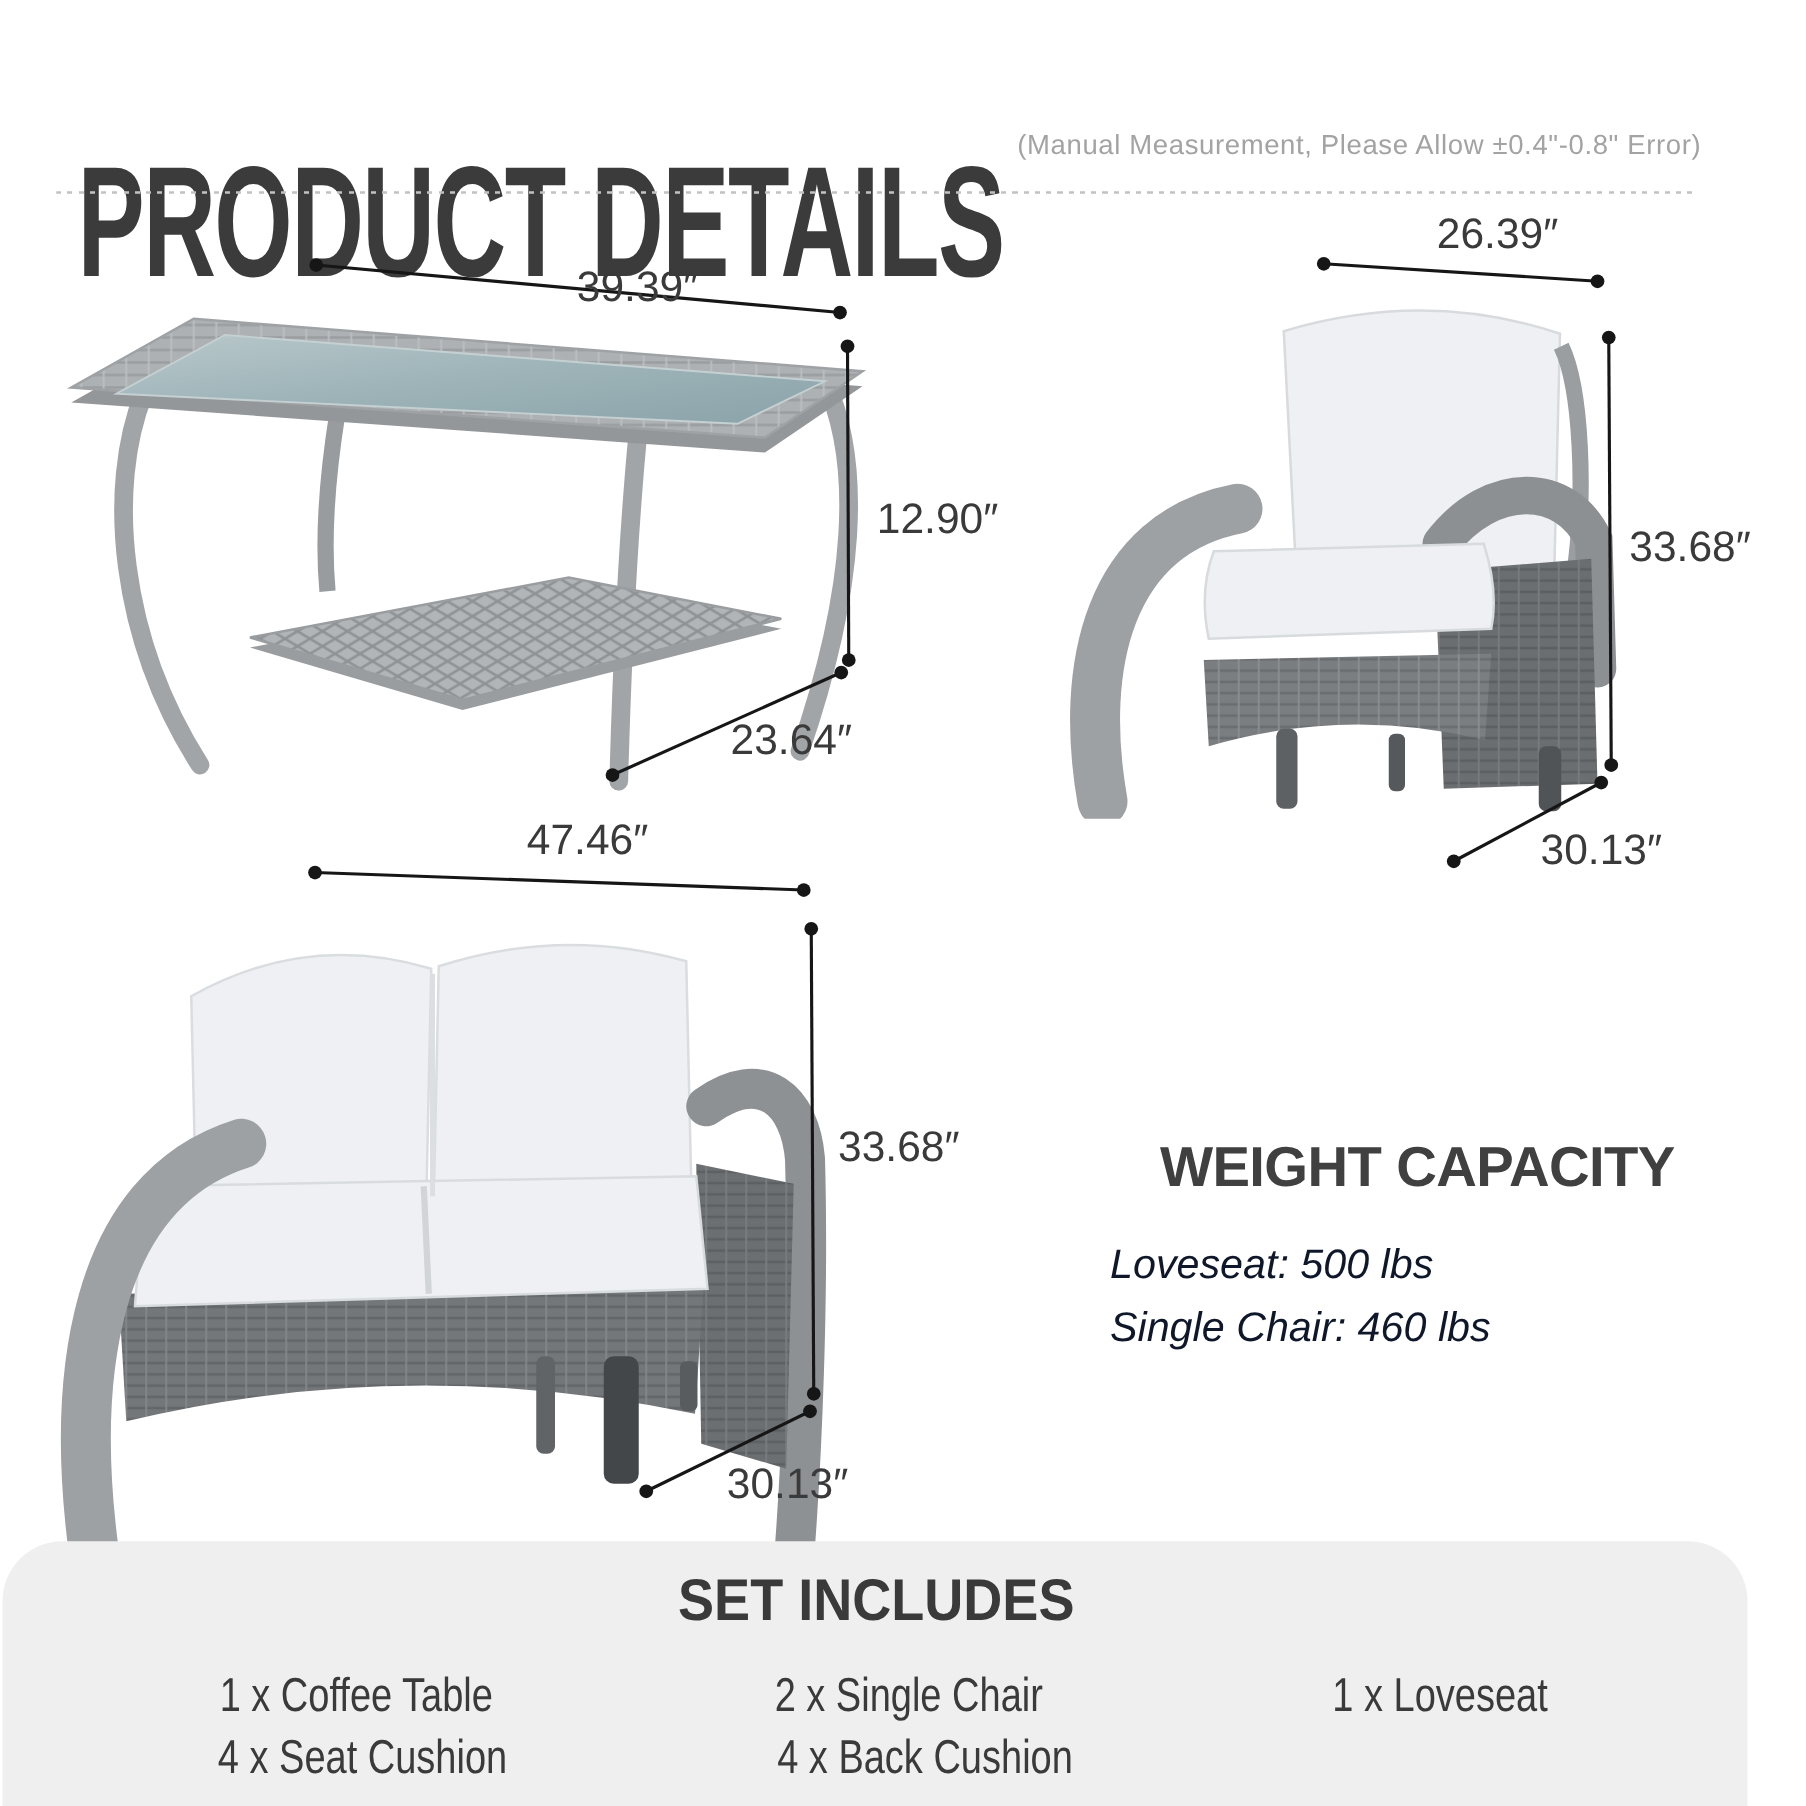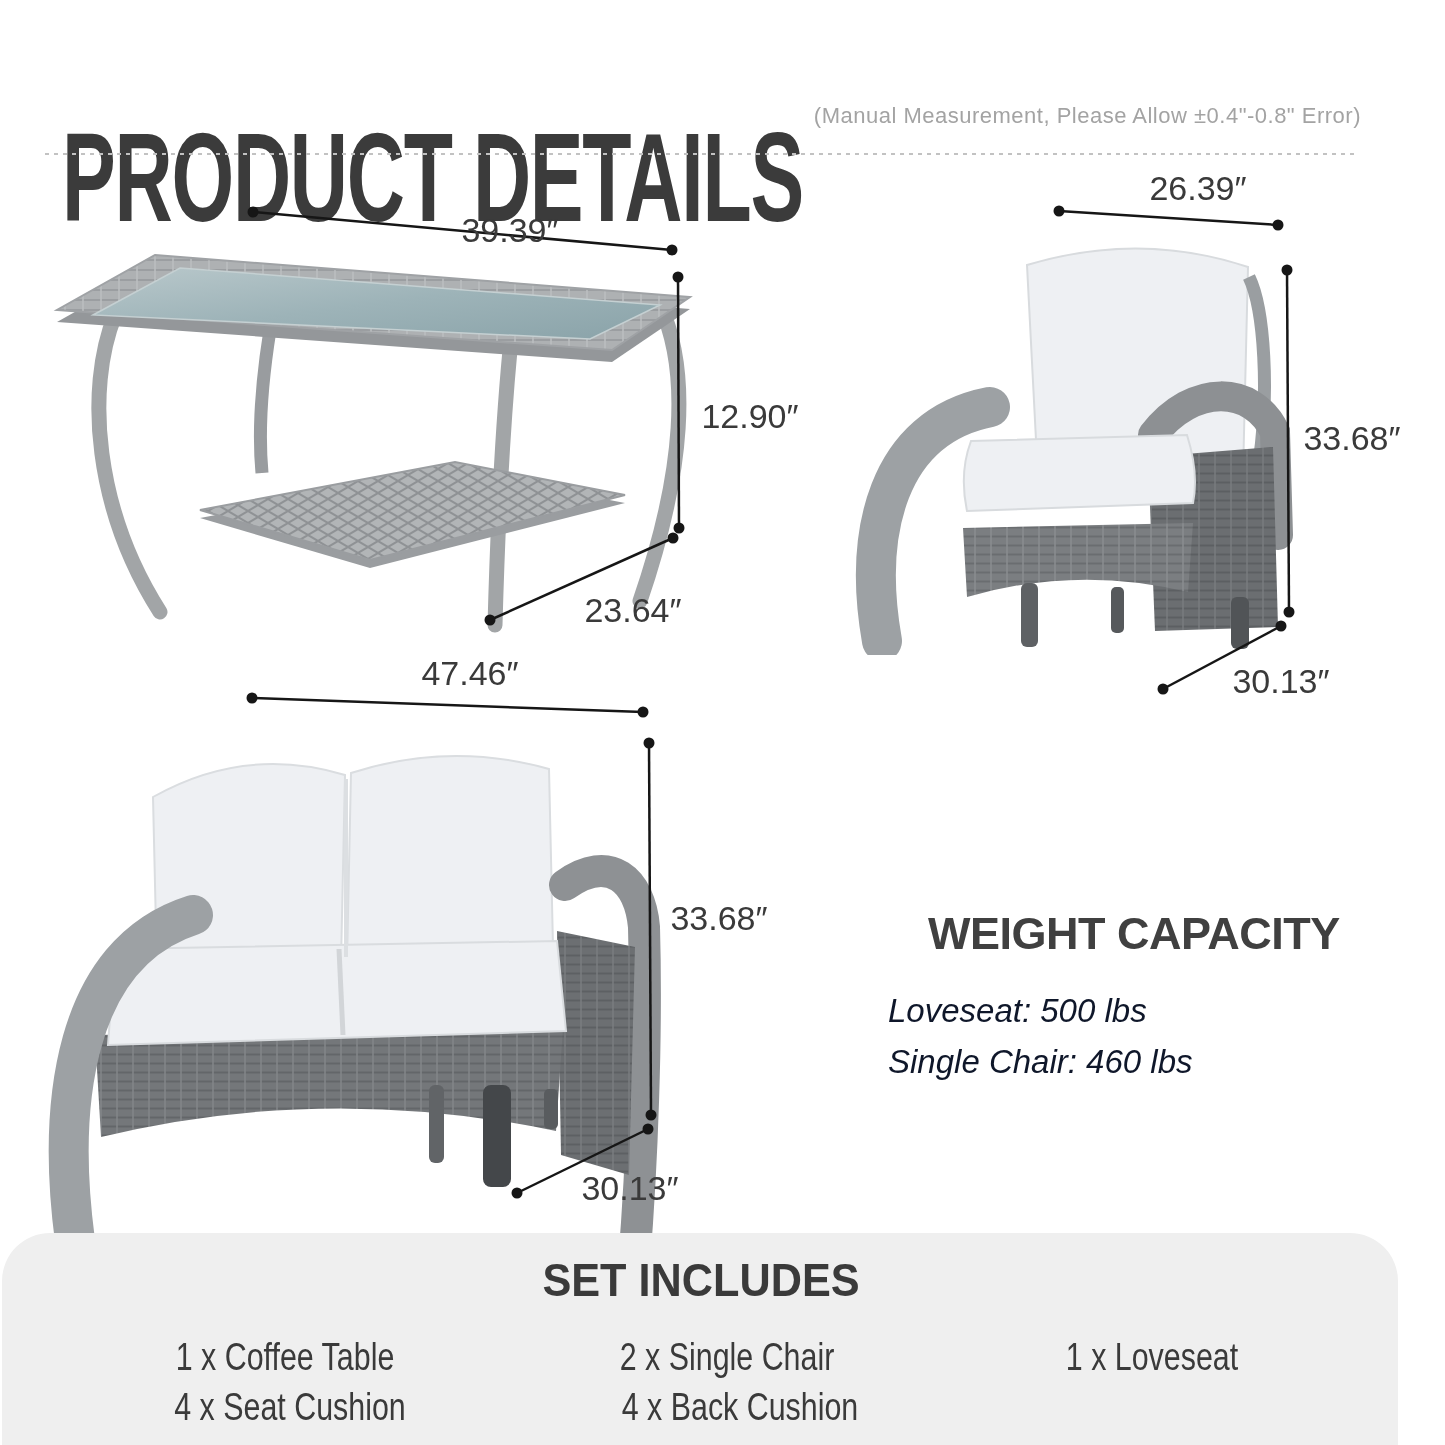--- a/index.html
+++ b/index.html
@@ -180,21 +180,21 @@
         <circle cx="649" cy="743" r="5.5"></circle>
         <circle cx="651" cy="1115" r="5.5"></circle>
       <line x1="648" y1="1129" x2="517" y2="1193"></line>
         <circle cx="648" cy="1129" r="5.5"></circle>
         <circle cx="517" cy="1193" r="5.5"></circle>
     </g>
   </svg>
 
   <div class="dim-label" style="left:510px;top:198px;margin-top:32px;">39.39″</div>
   <div class="dim-label" style="left:750px;top:416px;">12.90″</div>
-  <div class="dim-label" style="left:633px;top:610px;text-align:right;">23.64″</div>
+  <div class="dim-label" style="left:633px;top:593px;text-align:right;">23.64″</div>
 
   <div class="dim-label" style="left:1198px;top:188px;">26.39″</div>
   <div class="dim-label" style="left:1352px;top:438px;">33.68″</div>
   <div class="dim-label" style="left:1281px;top:681px;">30.13″</div>
 
   <div class="dim-label" style="left:470px;top:673px;">47.46″</div>
   <div class="dim-label" style="left:719px;top:918px;">33.68″</div>
   <div class="dim-label" style="left:630px;top:1188px;">30.13″</div>
 
   <section>

